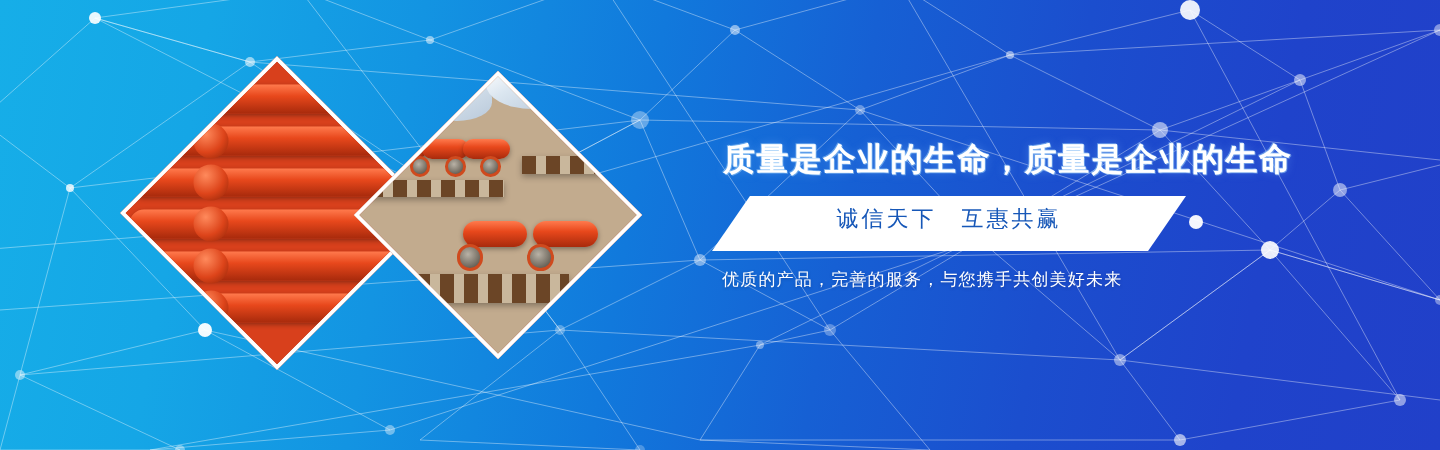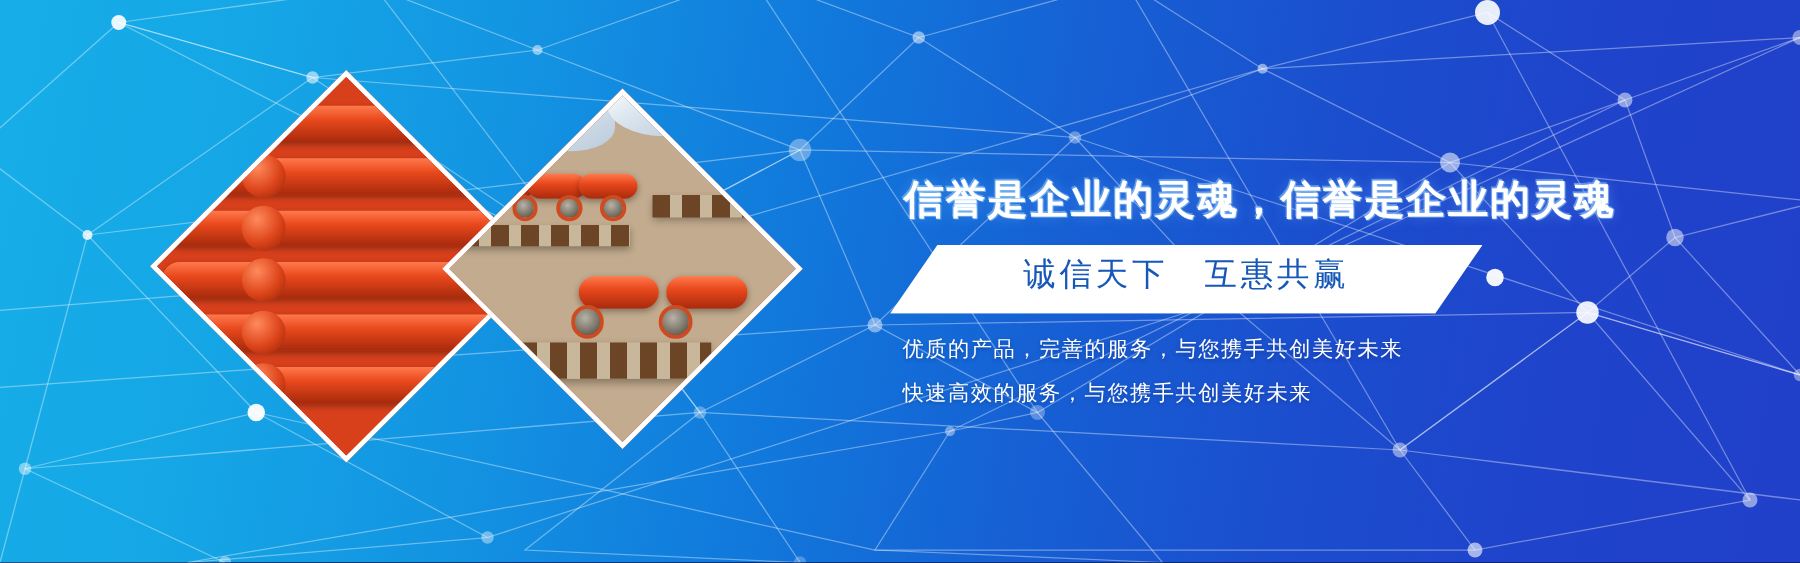--- a/index.html
+++ b/index.html
@@ -146,21 +146,21 @@
   }
   .ribbon-text {
     position: absolute;
     left: 712px;
     top: 196px;
     width: 474px;
     height: 46px;
     display: flex;
     align-items: center;
     justify-content: center;
-    font-size: 26px;
+    font-size: 22px;
     font-weight: 500;
     color: #1657b8;
     letter-spacing: 3px;
     white-space: nowrap;
   }
   .subline {
     position: absolute;
     color: #ffffff;
     font-size: 17px;
     letter-spacing: 1.2px;
@@ -275,21 +275,20 @@
       <div class="pallet" style="left:6%; top:38%; width:46%; height:6%;"></div>
       <div class="pallet" style="left:58%; top:30%; width:34%; height:6%;"></div>
       <div class="shaft-row" style="left:38%; top:52%; width:22%; height:9%;"></div>
       <div class="shaft-row" style="left:62%; top:52%; width:22%; height:9%;"></div>
       <div class="flange" style="left:36%; top:60%; width:9%; height:9%;"></div>
       <div class="flange" style="left:60%; top:60%; width:9%; height:9%;"></div>
       <div class="pallet" style="left:22%; top:70%; width:52%; height:10%;"></div>
     </div>
   </div>
 
-  <div class="headline">信誉是企业的灵魂，信誉是企业的灵魂</div>
+  <div class="headline">质量是企业的生命，质量是企业的生命</div>
 
   <div class="ribbon"></div>
   <div class="ribbon-text">诚信天下　互惠共赢</div>
 
   <div class="subline" id="subline-1">优质的产品，完善的服务，与您携手共创美好未来</div>
-  <div class="subline" id="subline-2">快速高效的服务，与您携手共创美好未来</div>
 
 </div>
 
 </body></html>

